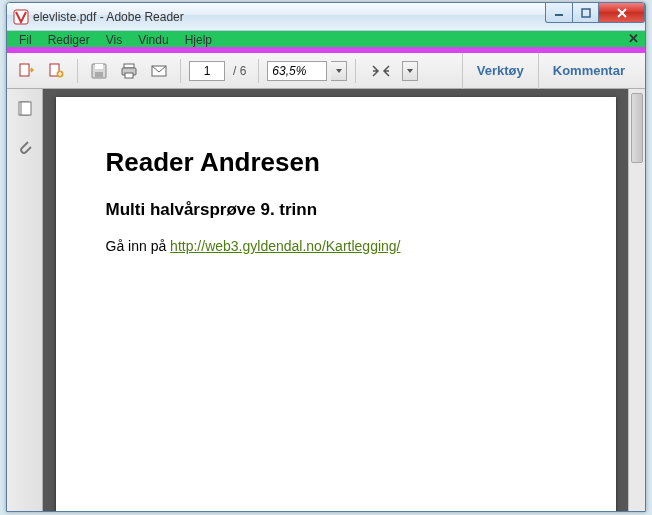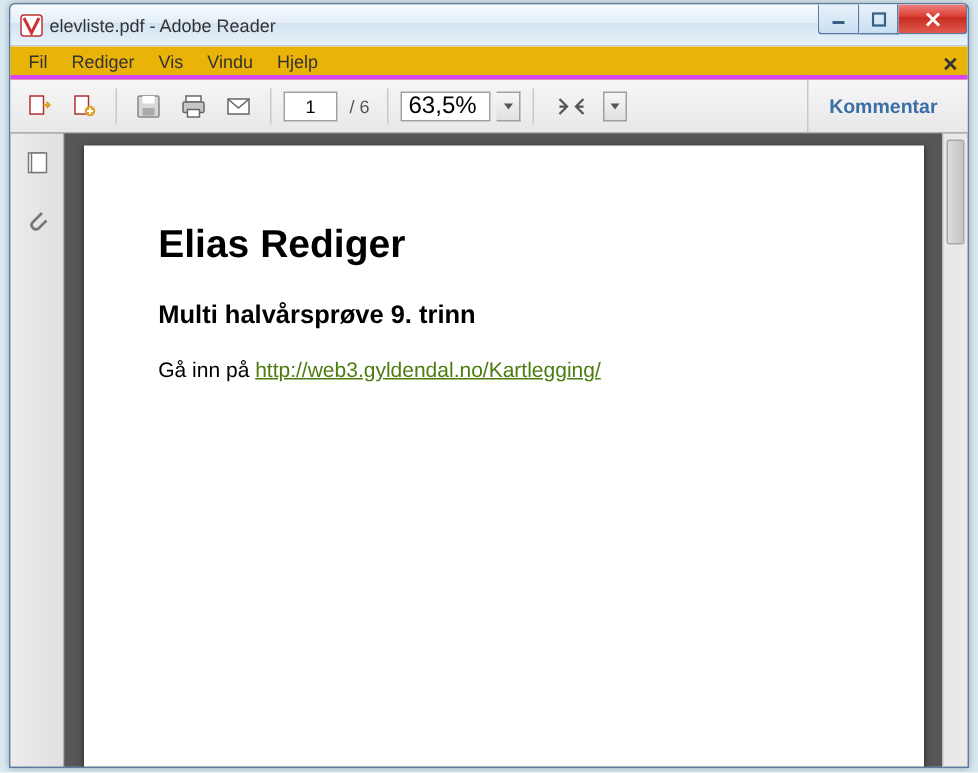--- a/index.html
+++ b/index.html
@@ -58,24 +58,24 @@
     justify-content: center;
     font-family: Arial, sans-serif;
   }
   .win-min { width: 28px; background: linear-gradient(to bottom,#e9f2fb,#c9dff2); border-radius: 0 0 0 3px;}
   .win-max { width: 26px; background: linear-gradient(to bottom,#e9f2fb,#c9dff2); border-left:none;}
   .win-close { width: 46px; background: linear-gradient(to bottom,#f08080,#d93a2e 45%,#c62c20 46%,#e25a4f); border-left:none; border-radius: 0 0 3px 0; color:#fff;}
   .win-min svg, .win-max svg, .win-close svg { display:block; }
   
   .menubar {
     height: 22px;
-    background: #eab308;
-    border-bottom: 3px solid #d946ef;
-    display: flex;
-    align-items: flex-end;
+    background: #22c55e;
+    border-bottom: 6px solid #d946ef;
+    display: flex;
+    align-items: flex-start;
     padding: 0 4px;
     position: relative;
   }
   .menubar .menu-item {
     padding: 2px 8px;
     color: #333;
     cursor: default;
   }
   .menubar .close-doc {
     position: absolute;
@@ -115,21 +115,22 @@
     font-size:12px;
     padding: 1px 0;
   }
   .page-total { color:#555; padding:0 4px;}
   .zoom-box {
     width: 60px; height: 20px;
     border:1px solid #a0a0a0;
     background:#fff;
     display:flex; align-items:center;
     padding: 0 4px;
-    font-size:16px;
+    font-size:12px;
+    font-style:italic;
   }
   .zoom-drop {
     width:16px; height:20px;
     border:1px solid #a0a0a0; border-left:none;
     background: linear-gradient(to bottom,#f6f6f6,#e0e0e0);
     display:flex; align-items:center; justify-content:center;
   }
   .toolbar .right {
     margin-left:auto;
     display:flex;
@@ -311,20 +312,21 @@
         <path d="M19 3 L14 8 L19 13 M14 8 L19 8" stroke="#555" stroke-width="1.5" fill="none"></path>
       </svg>
     </div>
     <div class="zoom-drop" style="border-left:1px solid #a0a0a0;">
       <svg width="8" height="8">
           <path d="M1 2 L4 6 L7 2 Z" fill="#555"></path>
         </svg>
     </div>
 
     <div class="right">
+      <div class="panel-link">Verktøy</div>
       <div class="panel-link">Kommentar</div>
     </div>
   </div>
 
   <div class="content-area">
     <div class="side-rail">
       <div class="rail-btn">
         <svg width="18" height="18" viewBox="0 0 18 18">
           <rect x="3" y="2" width="10" height="13" fill="#fff" stroke="#777"></rect>
           <rect x="5" y="2" width="10" height="13" fill="#fff" stroke="#777"></rect>
@@ -332,21 +334,21 @@
       </div>
       <div class="rail-btn">
         <svg width="18" height="18" viewBox="0 0 18 18">
           <path d="M12 4 L6 10 Q4 12 6 14 Q8 16 10 14 L15 9" fill="none" stroke="#777" stroke-width="1.8"></path>
         </svg>
       </div>
     </div>
 
     <div class="doc-viewport">
       <div class="page">
-        <h1>Elias Rediger</h1>
+        <h1>Reader Andresen</h1>
         <h2>Multi halvårsprøve 9. trinn</h2>
         <p class="goto">
           <span>Gå inn på </span><a href="#">http://web3.gyldendal.no/Kartlegging/</a>
         </p>
       </div>
     </div>
 
     <div class="vscroll">
       <div class="thumb"></div>
     </div>

